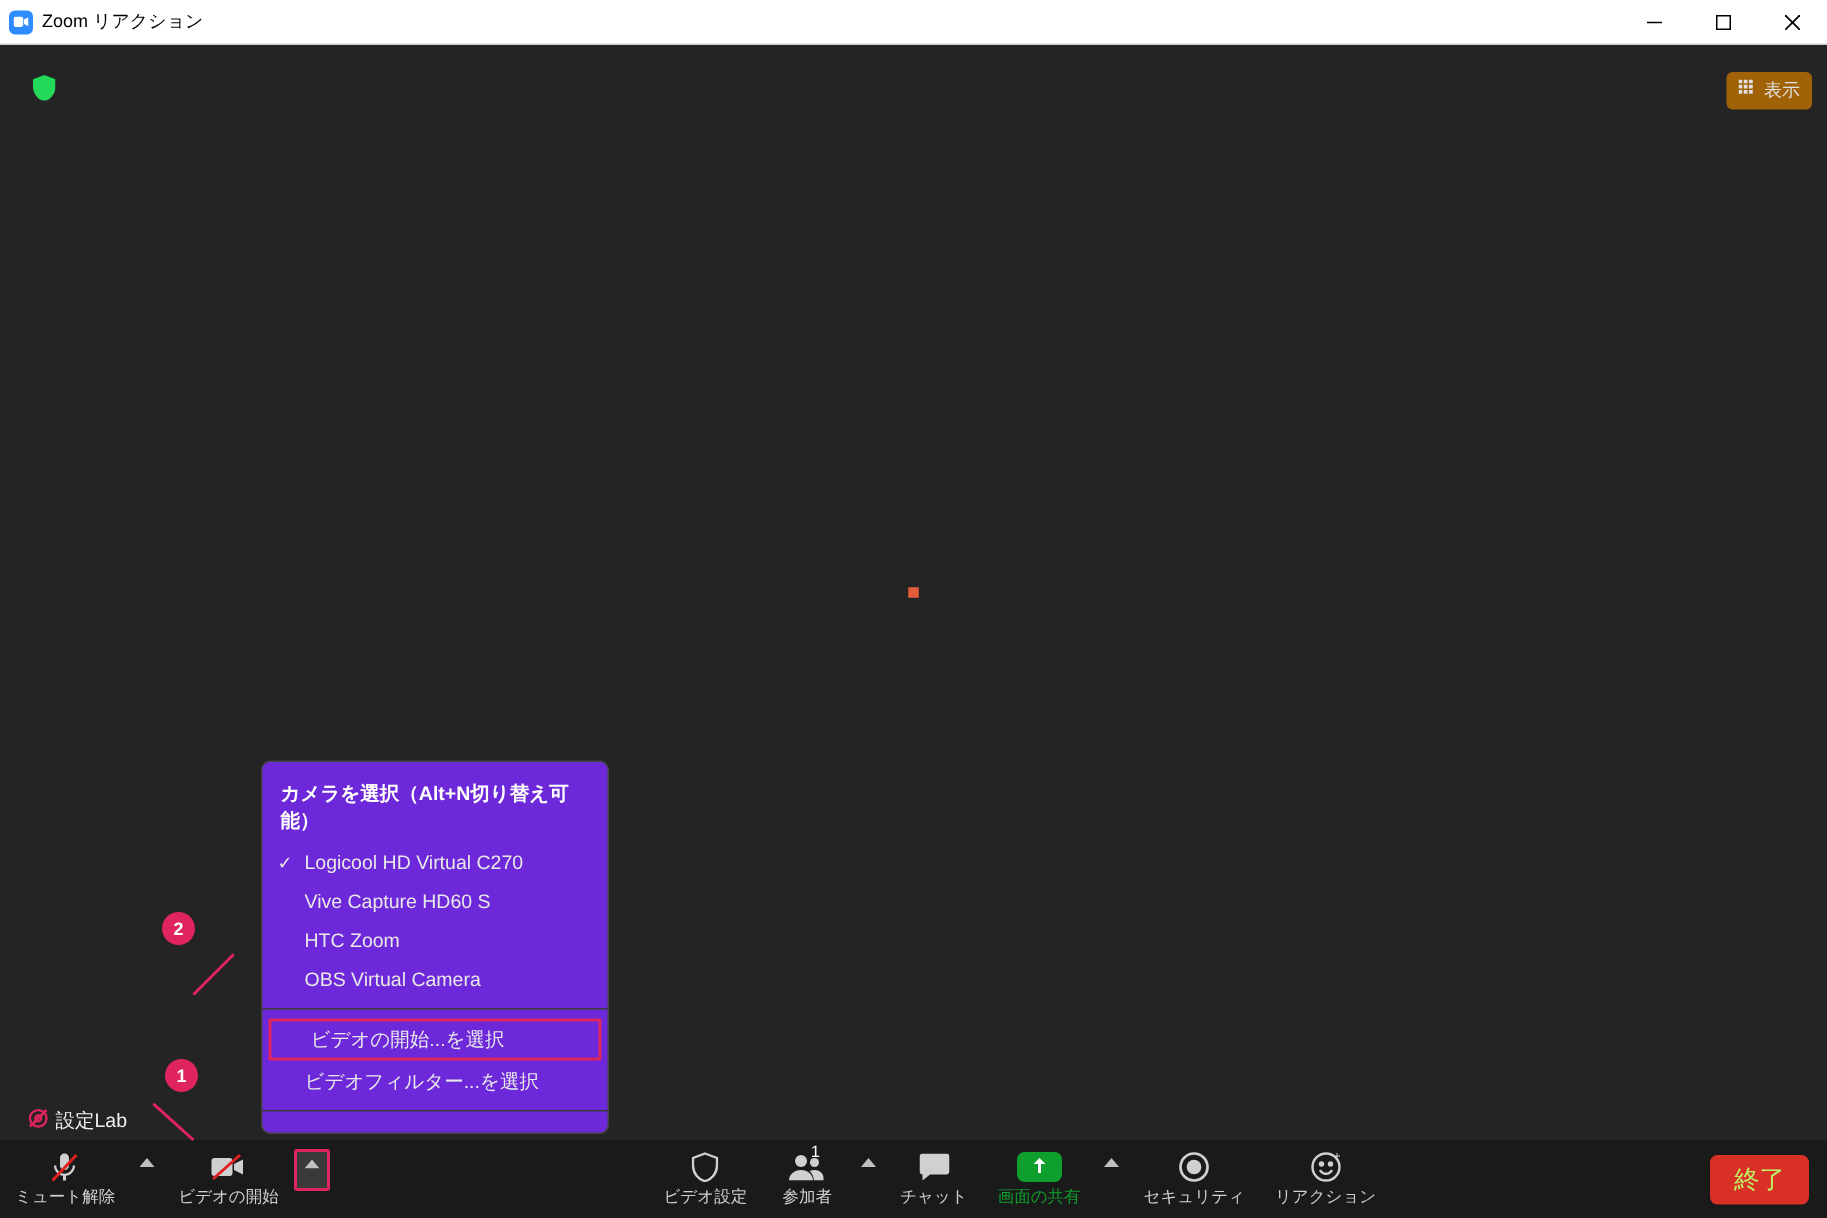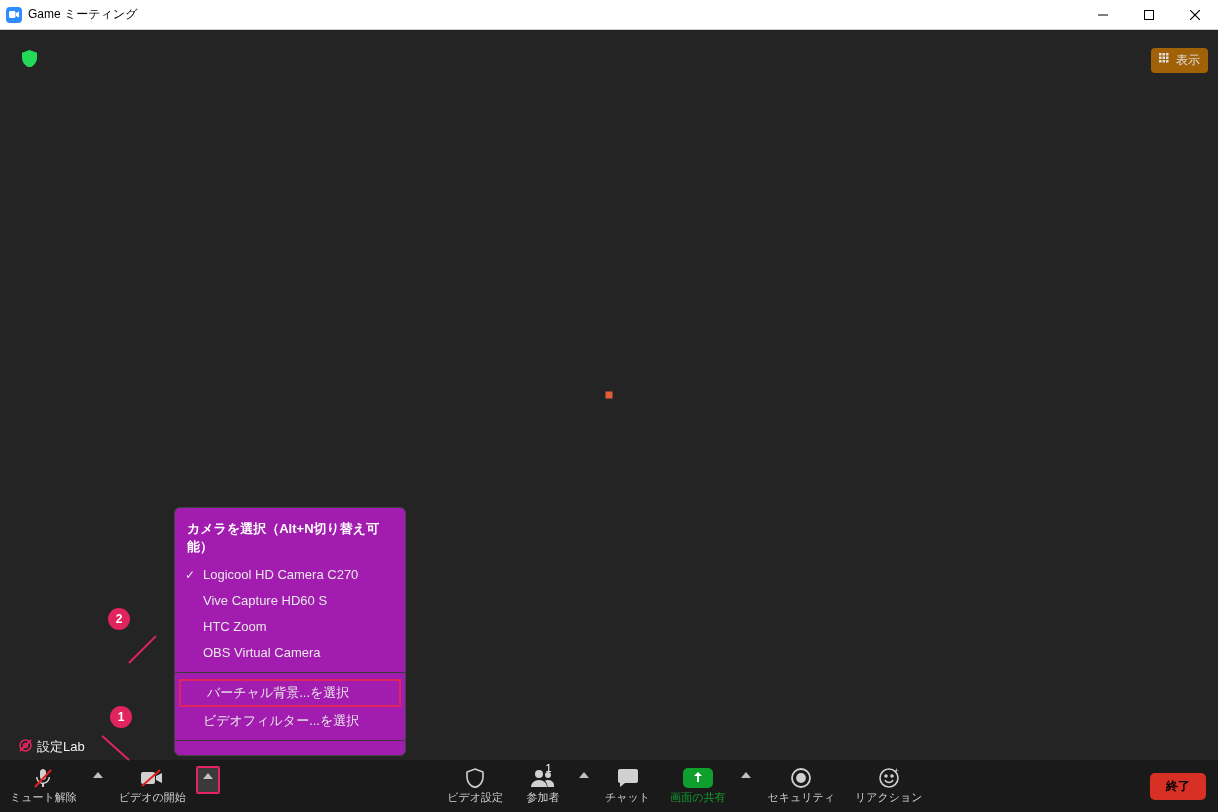--- a/index.html
+++ b/index.html
@@ -13,57 +13,57 @@
   .winbtn { width: 46px; height: 30px; display: flex; align-items: center; justify-content: center; font-size: 14px; color: #000; }
 
   
   .video-area { position: relative; height: 730px; background: #242424; }
   .shield-icon { position: absolute; top: 20px; left: 22px; color: #23D959; }
   .view-button { position: absolute; top: 18px; right: 10px; background: #a16207; color: #e0e0e0; font-size: 12px; padding: 4px 8px; border-radius: 4px; display: flex; align-items: center; gap: 5px; }
   .center-dot { position: absolute; top: 50%; left: 50%; width: 7px; height: 7px; background: #E35C3A; transform: translate(-50%,-50%); }
   .settings-lab { position: absolute; bottom: 4px; left: 18px; color: #f0f0f0; font-size: 13px; display: flex; gap: 4px; }
 
   
-  .popup { position: absolute; left: 174px; bottom: 4px; width: 232px; background: #a21caf; border: 1px solid #444; border-radius: 6px; padding: 8px 0; color: #e8e8e8; font-size: 13px; }
+  .popup { position: absolute; left: 174px; bottom: 4px; width: 232px; background: #6d28d9; border: 1px solid #444; border-radius: 6px; padding: 8px 0; color: #e8e8e8; font-size: 13px; }
   .popup .section-title { font-weight: 700; padding: 4px 12px 6px 12px; color: #fff; font-size: 13px; }
   .popup .item { padding: 4px 12px 4px 28px; line-height: 18px; position: relative; cursor: pointer; }
   .popup .item.checked::before { content: "✓"; position: absolute; left: 10px; top: 4px; font-size: 12px; }
   .popup hr { border: none; border-top: 1px solid #3a3a3a; margin: 6px 0; }
   .popup .item.highlight { border: 2px solid #E0245E; margin: 1px 4px; padding: 3px 10px 3px 26px; border-radius: 1px; }
 
   
   .toolbar { height: 52px; background: #1A1A1A; display: flex; align-items: center; color: #d0d0d0; font-size: 11px; position: relative; }
   .tool-left { display: flex; height: 100%; }
   .tool-center { flex: 1; display: flex; justify-content: center; height: 100%; gap: 0; }
   .tool-right { display: flex; align-items: center; padding-right: 12px; }
   .tbtn { display: flex; flex-direction: column; align-items: center; justify-content: center; padding: 0 10px; height: 100%; min-width: 64px; position: relative; cursor: pointer; }
   .tbtn .ico { height: 22px; display: flex; align-items: center; justify-content: center; }
   .tbtn .lbl { margin-top: 1px; white-space: nowrap; }
   .chev { width: 22px; height: 52px; display: flex; align-items: flex-start; justify-content: center; padding-top: 12px; cursor: pointer; }
   .chev svg { fill: #c0c0c0; }
   .chev.active { background: #3a3a3a; border: 2px solid #E0245E; width: 24px; height: 28px; padding-top: 5px; margin-top: 6px; border-radius: 2px; }
   .share-ico { width: 30px; height: 20px; background: #0E9F2D; border-radius: 5px; display: flex; align-items: center; justify-content: center; }
   .share-lbl { color: #0E9F2D; }
-  .end-btn { background: #D93025; color: #000000; font-size: 12px; padding: 5px 16px; border-radius: 5px; cursor: pointer; font-weight: 700;}
+  .end-btn { background: #D93025; color: #bef264; font-size: 17px; padding: 5px 16px; border-radius: 5px; cursor: pointer; font-weight: 400;}
   .badge { position: absolute; top: 2px; left: 54%; font-size: 11px; color: #fff; }
 
   
   .anno { position: absolute; width: 22px; height: 22px; border-radius: 50%; background: #E0245E; color: #fff; font-size: 12px; display: flex; align-items: center; justify-content: center; font-weight: 600; z-index: 50; }
   .anno-line { position: absolute; background: #E0245E; z-index: 40; }
 </style>
 </head>
 <body>
 
 <div class="titlebar">
   <span class="zoom-icon">
     <svg width="10" height="7" viewBox="0 0 10 7">
         <path d="M0 1.5C0 .7.7 0 1.5 0H5c.8 0 1.5.7 1.5 1.5v4C6.5 6.3 5.8 7 5 7H1.5C.7 7 0 6.3 0 5.5v-4zM7 2l3-1.5v6L7 5V2z"></path>
       </svg>
   </span>
-  <span class="title-text">Game ミーティング</span>
+  <span class="title-text">Zoom リアクション</span>
   <div class="winbtn">
       <svg width="10" height="10">
         <line x1="0" y1="5" x2="10" y2="5" stroke="#000" stroke-width="1"></line>
       </svg>
     </div>
   <div class="winbtn">
       <svg width="10" height="10">
         <rect x="0.5" y="0.5" width="9" height="9" fill="none" stroke="#000" stroke-width="1"></rect>
       </svg>
     </div>
@@ -101,26 +101,26 @@
     <span><svg width="15" height="15" viewBox="0 0 15 15">
           <circle cx="7.5" cy="7.5" r="5.5" fill="none" stroke="#E0245E" stroke-width="1.5"></circle>
           <circle cx="7.5" cy="7.5" r="2" fill="none" stroke="#E0245E" stroke-width="1.5"></circle>
           <line x1="2" y1="13" x2="13" y2="2" stroke="#E0245E" stroke-width="1.8"></line>
         </svg></span>
     <span>設定Lab</span>
   </div>
 
   <div class="popup">
     <div class="section-title">カメラを選択（Alt+N切り替え可能）</div>
-    <div class="item checked">Logicool HD Camera C270</div>
+    <div class="item checked">Logicool HD Virtual C270</div>
     <div class="item">Vive Capture HD60 S</div>
     <div class="item">HTC Zoom</div>
     <div class="item">OBS Virtual Camera</div>
     <hr>
-    <div class="item highlight">バーチャル背景...を選択</div>
+    <div class="item highlight">ビデオの開始...を選択</div>
     <div class="item">ビデオフィルター...を選択</div>
     <hr>
   </div>
 
   <div class="anno" style="left:110px; bottom:32px;">1</div>
   <div class="anno-line" style="left:128px; bottom:0px; width:2px; height:36px; transform: rotate(-48deg); transform-origin: bottom;"></div>
   <div class="anno" style="left:108px; bottom:130px;">2</div>
   <div class="anno-line" style="left:128px; bottom:97px; width:2px; height:38px; transform: rotate(45deg); transform-origin: bottom;"></div>
 </div>
 

